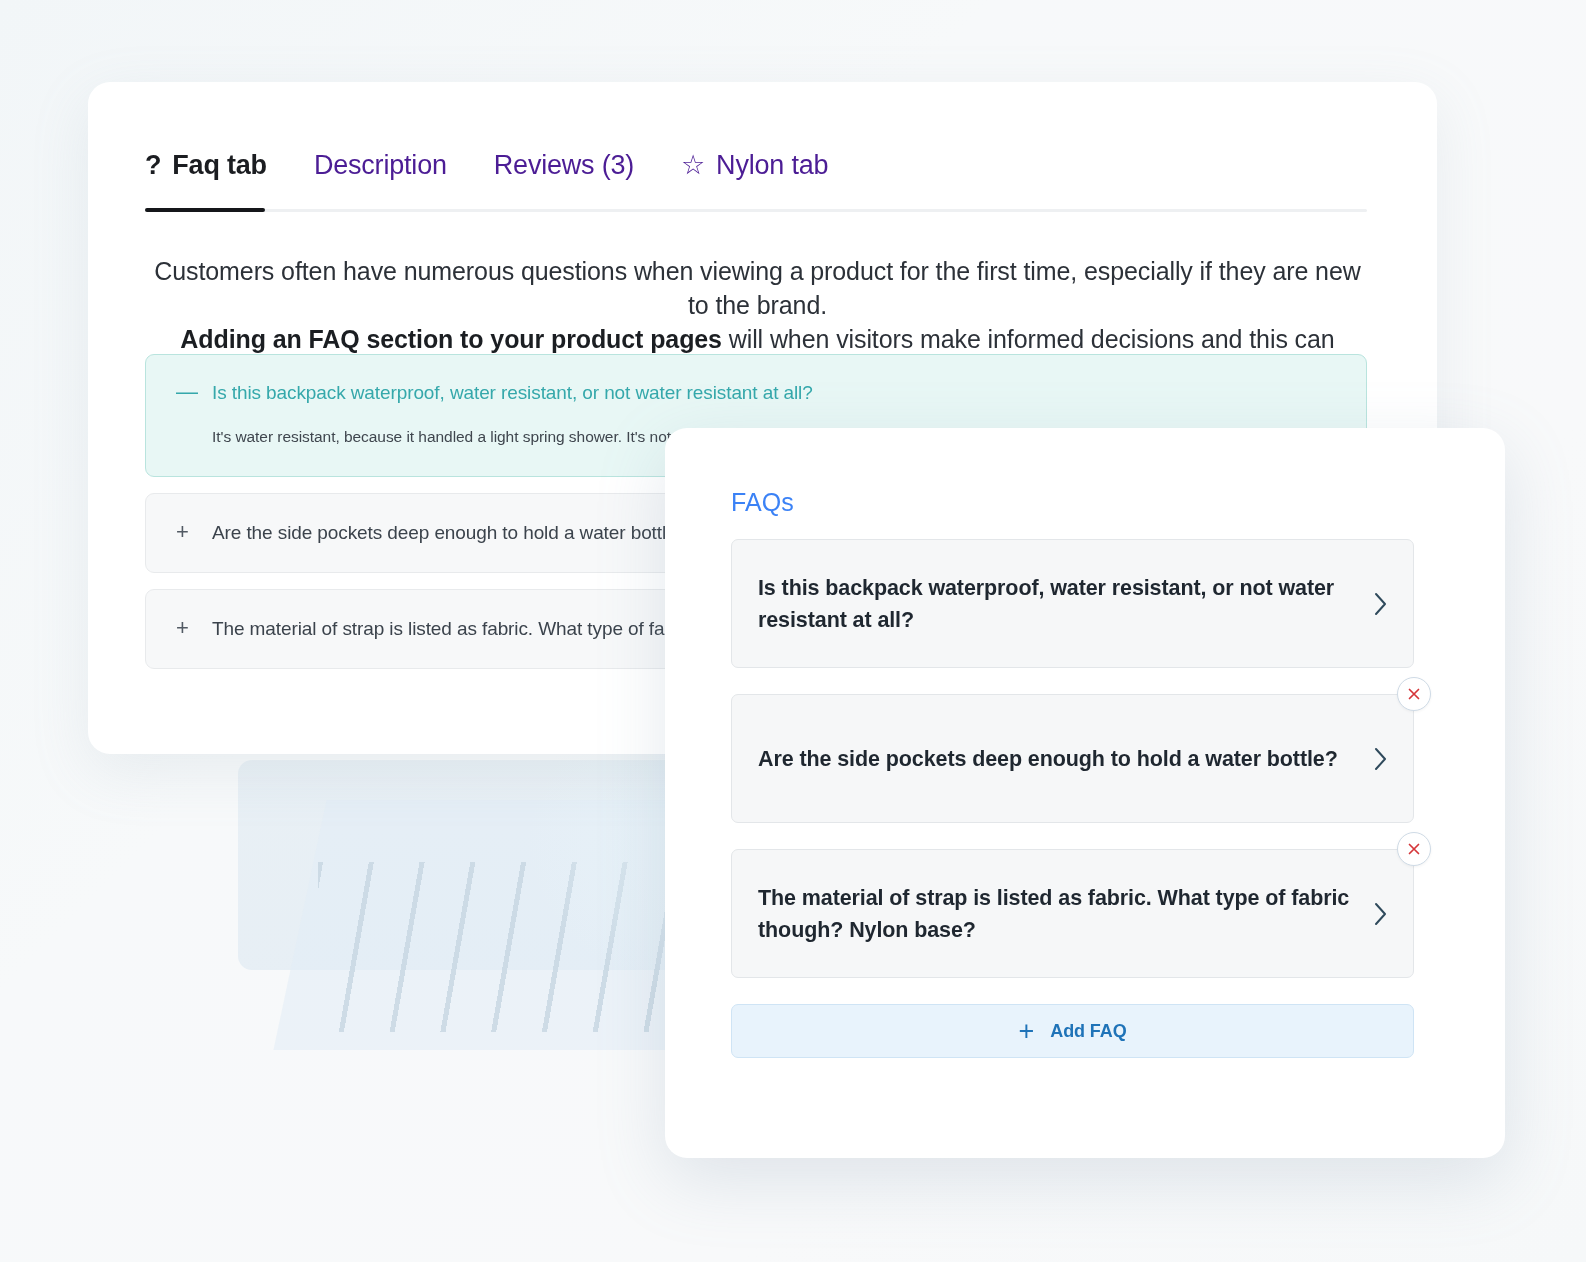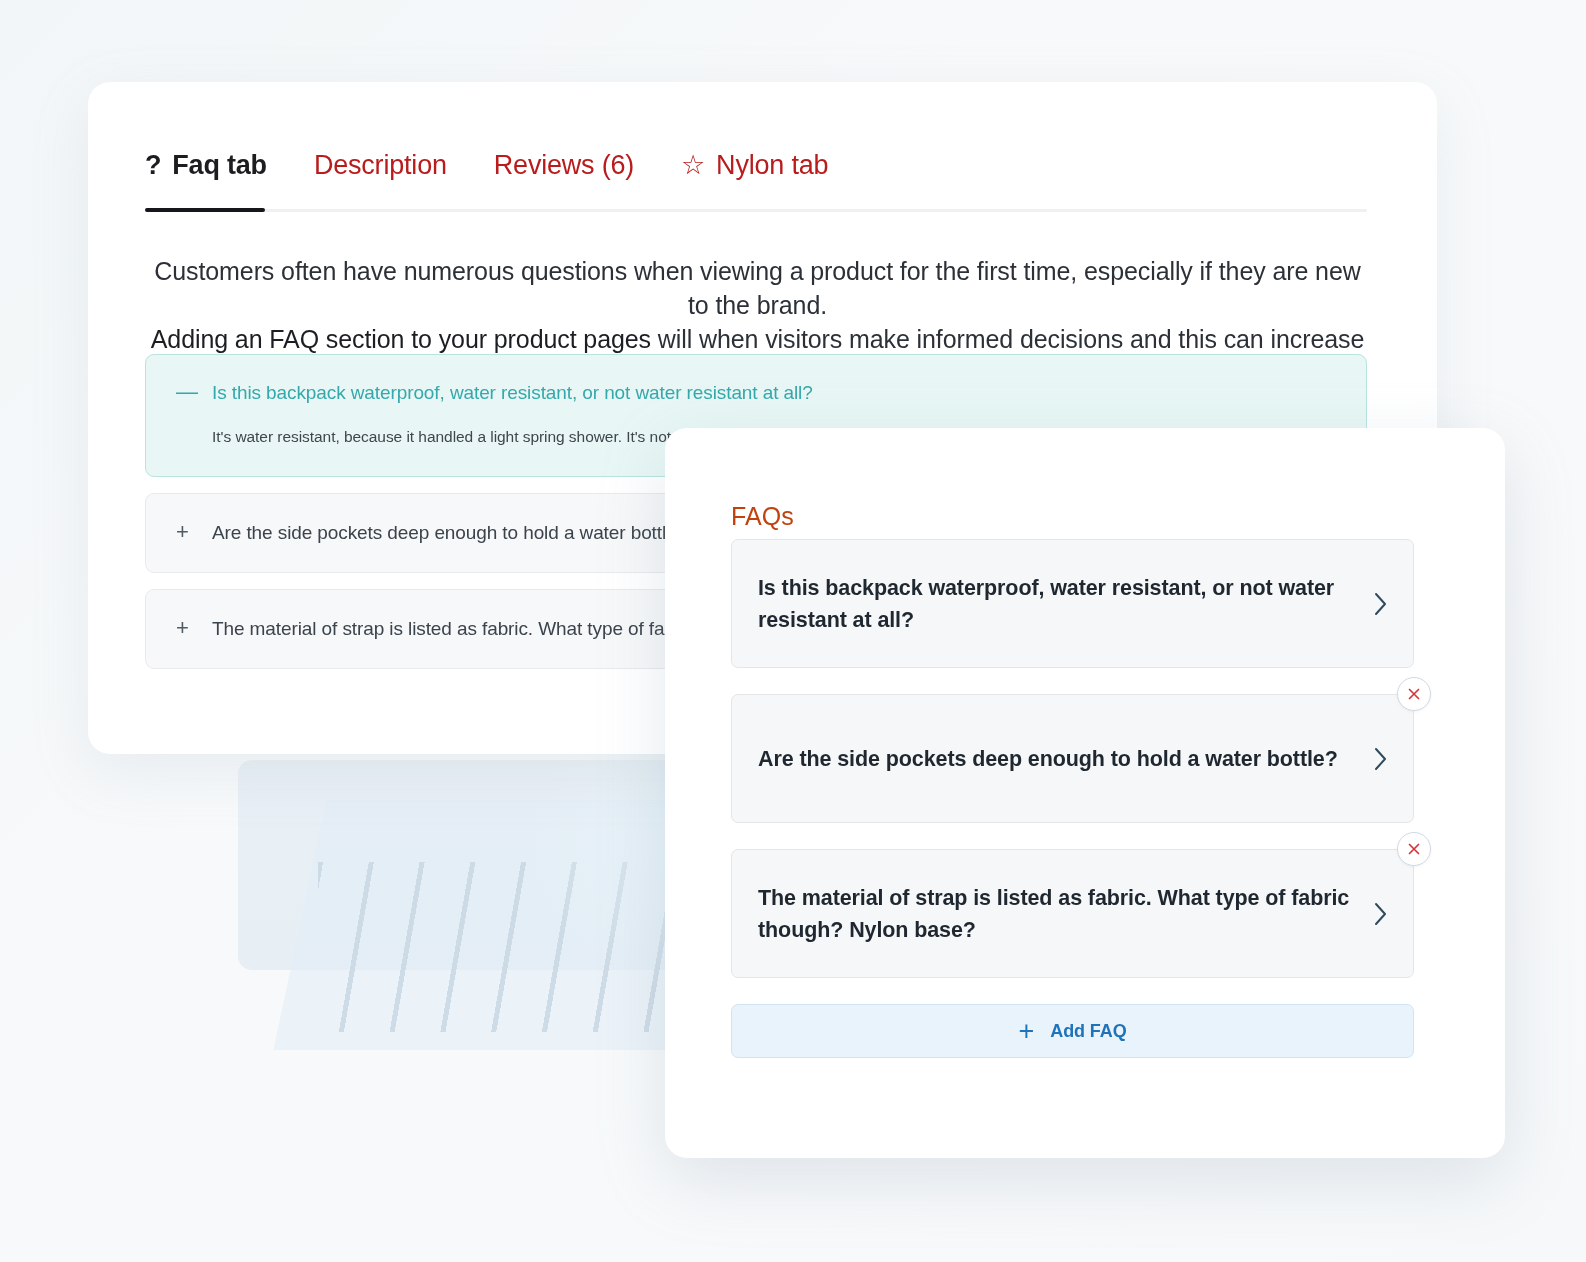--- a/index.html
+++ b/index.html
@@ -72,21 +72,21 @@
     width: 1220px;
     display: flex;
     align-items: flex-end;
     gap: 0;
   }
   .tab {
     display: flex;
     align-items: center;
     gap: 11px;
     font-size: 27px;
-    color: #b91c1c;
+    color: #4c1d95;
     letter-spacing: -0.2px;
     padding: 0 0 22px 0;
     margin-right: 47px;
     white-space: nowrap;
     cursor: pointer;
   }
   .tab.active { color: #1b1d21; font-weight: bold; }
   .tab .tab-glyph { font-size: 27px; line-height: 1; }
   .tab.active .tab-glyph { font-weight: bold; }
   #tab-underline-track {
@@ -110,21 +110,21 @@
     left: 57px; top: 172px;
     width: 1225px;
     text-align: center;
     color: #2c3138;
   }
   #intro .line {
     font-size: 25px;
     line-height: 34px;
     letter-spacing: -0.1px;
   }
-  #intro .strong { font-weight: normal; color: #1b1e22; }
+  #intro .strong { font-weight: bold; color: #1b1e22; }
 
   
   #accordion-list {
     position: absolute;
     left: 57px; top: 272px;
     width: 1222px;
   }
   .acc-item {
     border-radius: 9px;
     margin-bottom: 16px;
@@ -171,23 +171,23 @@
     position: absolute;
     left: 665px; top: 428px;
     width: 840px; height: 730px;
     background: #ffffff;
     border-radius: 22px;
     box-shadow: 0 22px 70px rgba(120, 145, 170, 0.20);
     overflow: visible;
   }
   #panel-title {
     position: absolute;
-    left: 66px; top: 74px;
+    left: 66px; top: 60px;
     font-size: 25px;
-    color: #c2410c;
+    color: #3b82f6;
     letter-spacing: 0.1px;
   }
   #faq-cards {
     position: absolute;
     left: 66px; top: 111px;
     width: 683px;
   }
   .faq-card {
     position: relative;
     background: #f6f7f8;
@@ -266,21 +266,21 @@
 
   <div id="tabbar">
     <div class="tab active">
       <span class="tab-glyph">?</span>
       <span>Faq tab</span>
     </div>
     <div class="tab">
       <span>Description</span>
     </div>
     <div class="tab">
-      <span>Reviews (6)</span>
+      <span>Reviews (3)</span>
     </div>
     <div class="tab">
       <span class="tab-glyph">☆</span>
       <span>Nylon tab</span>
     </div>
   </div>
   <div id="tab-underline-track"></div>
   <div id="tab-underline-active"></div>
 
   <div id="intro">

